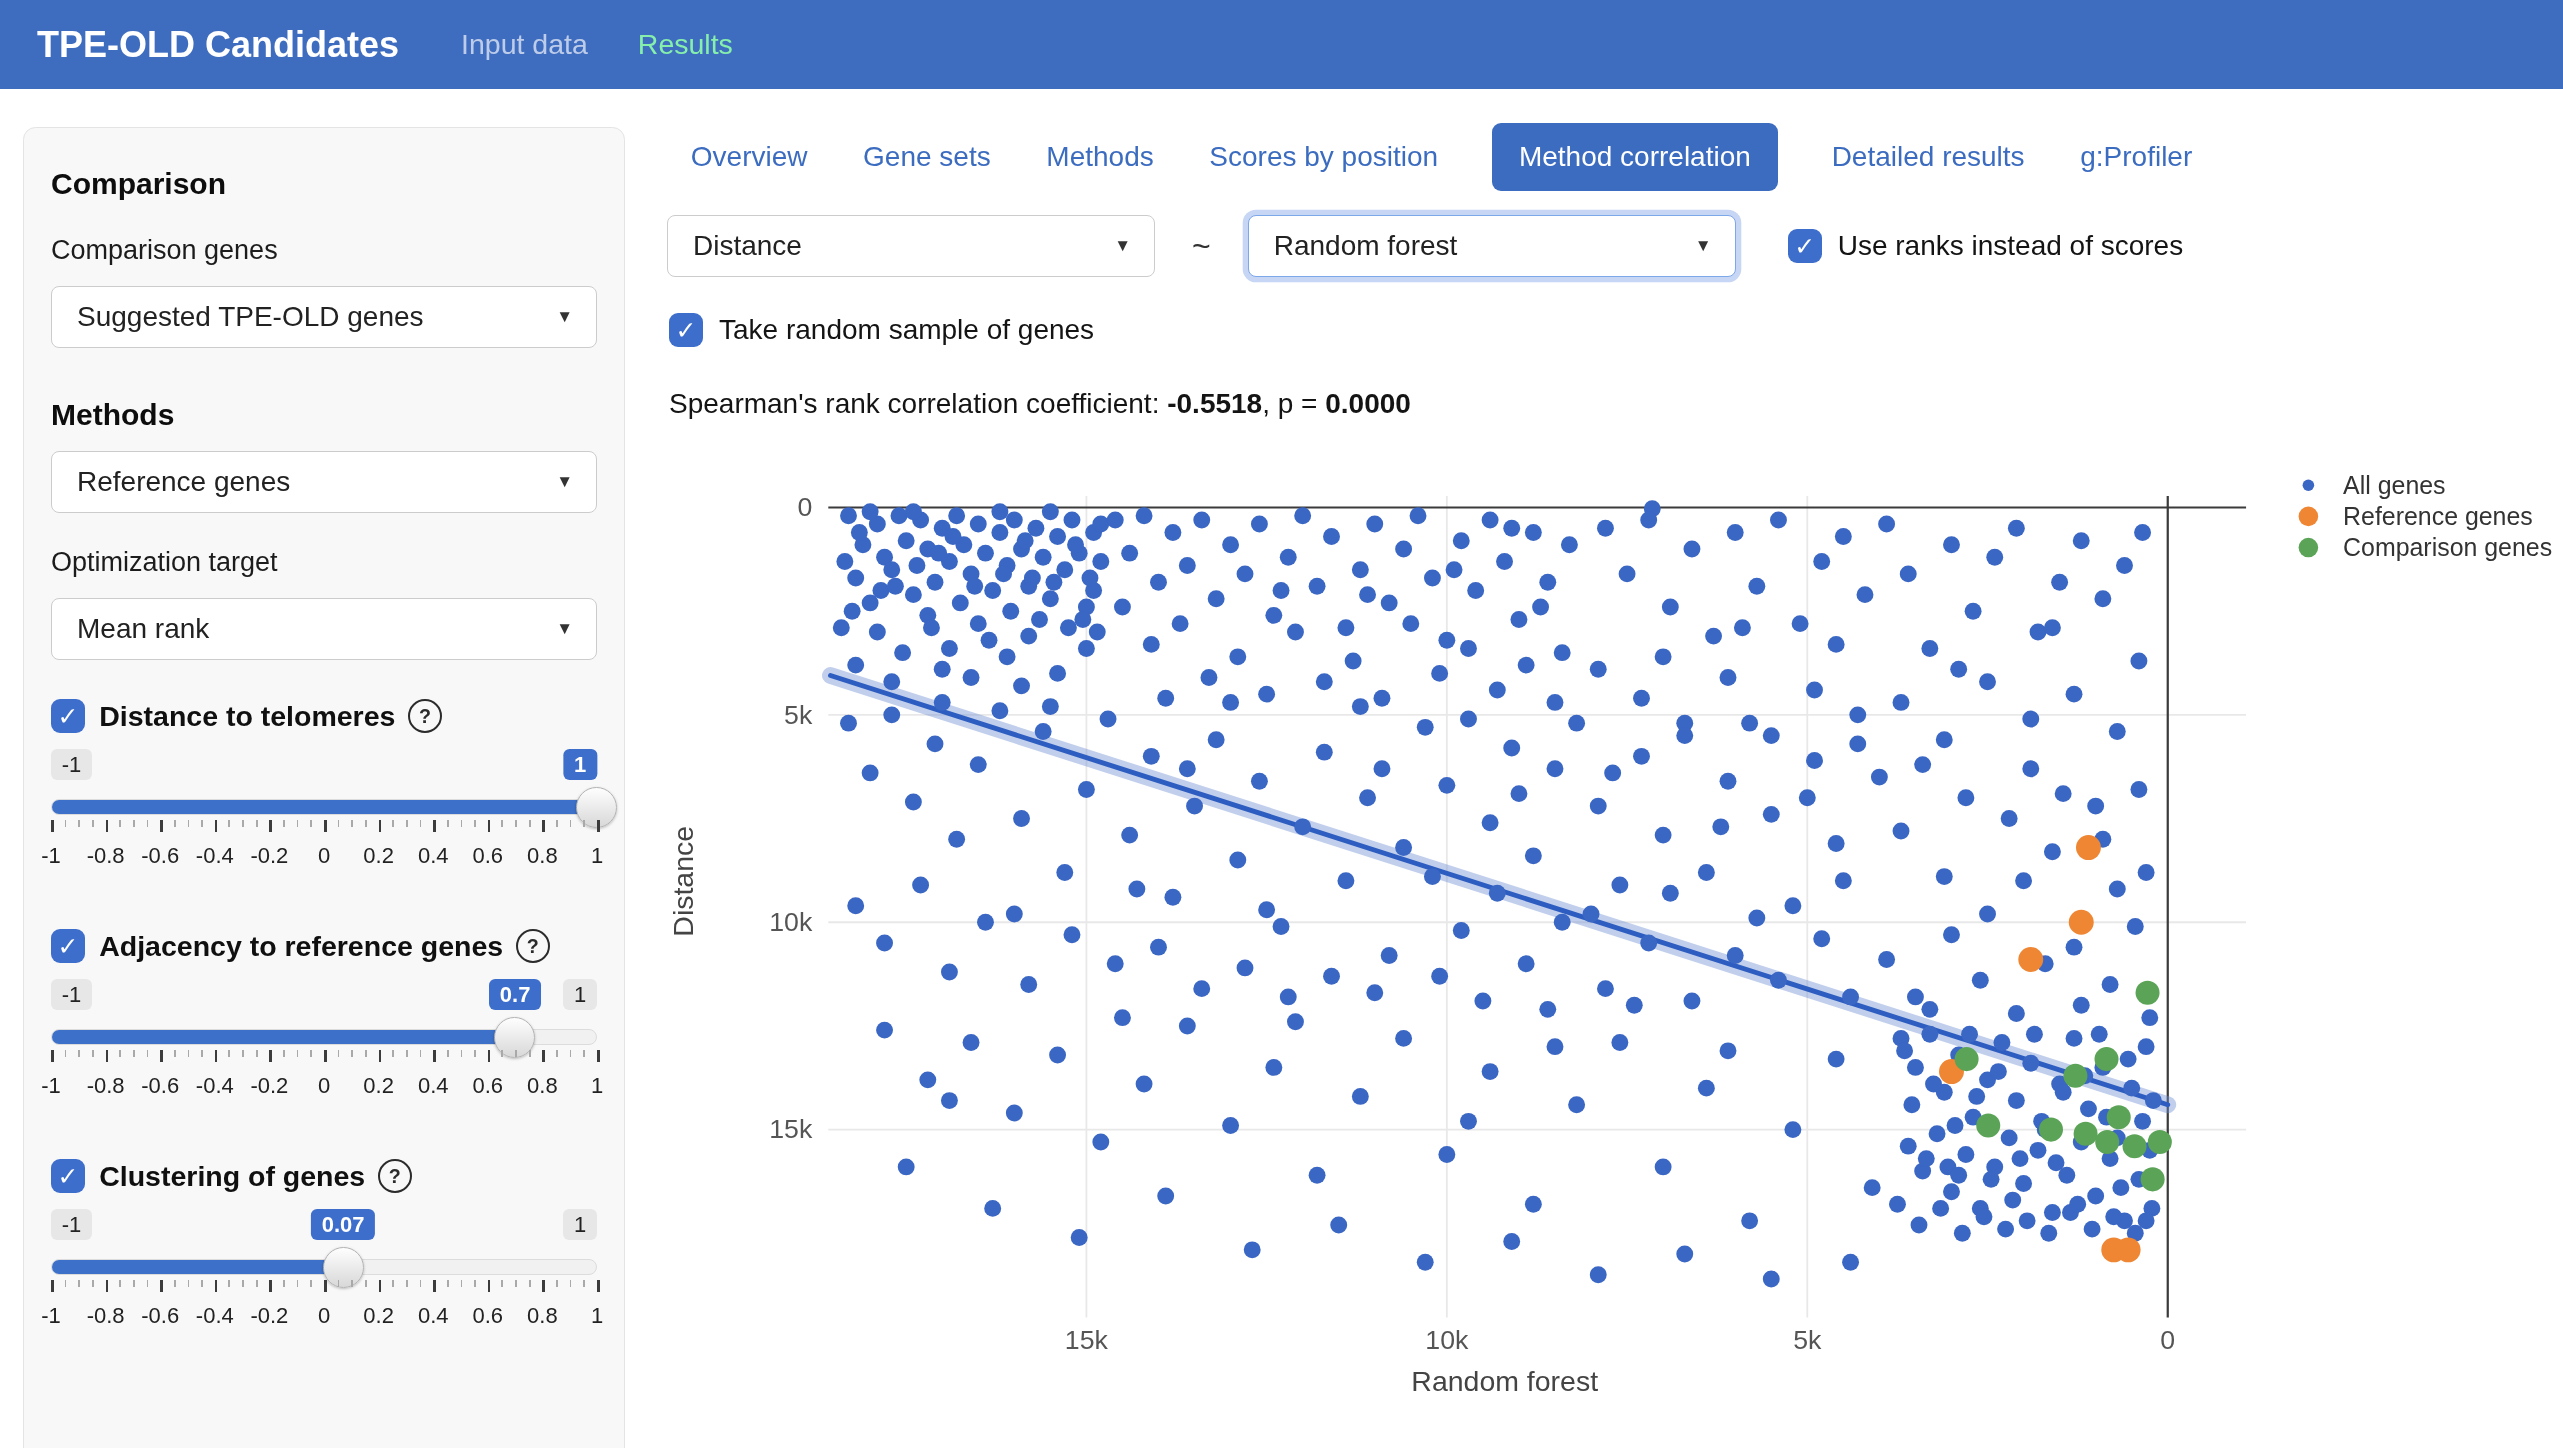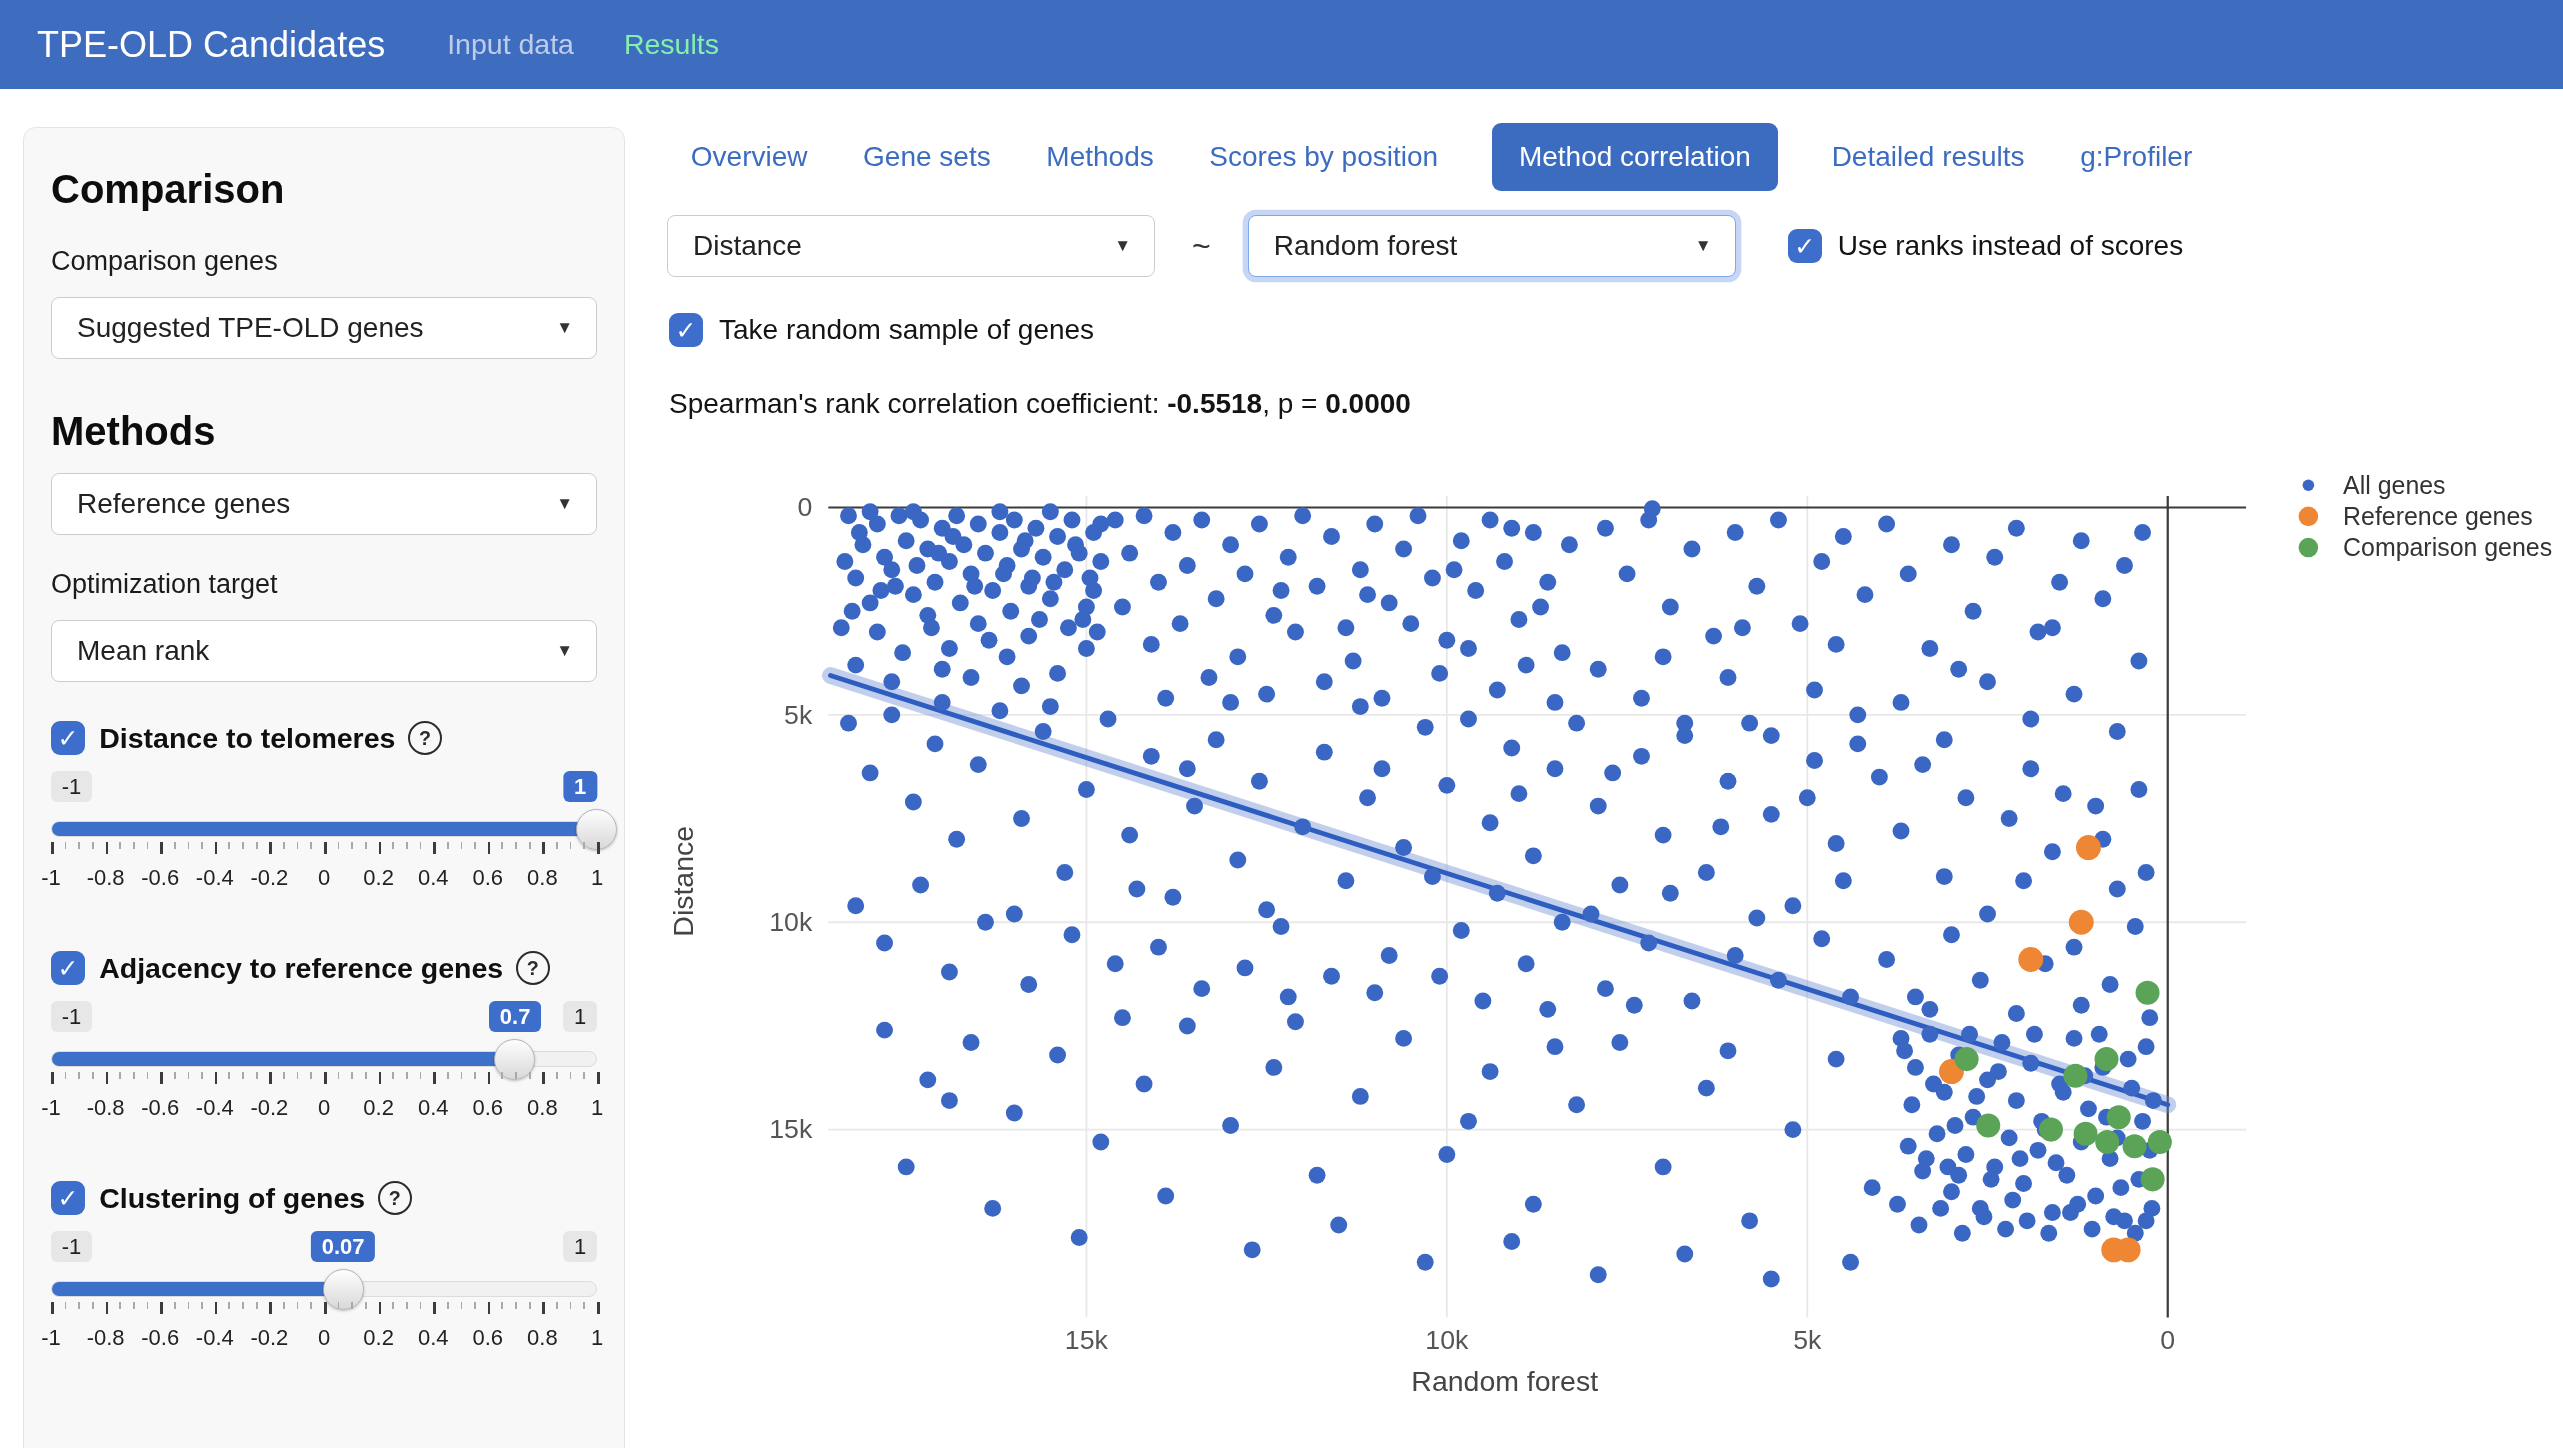--- a/index.html
+++ b/index.html
@@ -3,29 +3,29 @@
 <meta charset="utf-8">
 <style>
   html,body{margin:0;padding:0;}
   body{width:2563px;height:1449px;overflow:hidden;background:#fff;
        font-family:"Liberation Sans","DejaVu Sans",sans-serif;color:#111;}
   .app{position:relative;width:2563px;height:1449px;}
 
   
   .navbar{position:absolute;top:0;left:0;right:0;height:89px;background:#3e6cbf;
           display:flex;align-items:center;padding:0 37px;box-sizing:border-box;}
-  .brand{font-size:36px;font-weight:normal;color:#fff;margin-right:62px;}
+  .brand{font-size:36px;font-weight:bold;color:#fff;margin-right:62px;}
   .nav-link{font-size:28.5px;color:rgba(255,255,255,.66);margin-right:50px;cursor:pointer;}
   .nav-link.active{color:#86efac;}
 
   
   .sidebar{position:absolute;left:23px;top:127px;width:602px;height:1388px;
            background:#f8f8f8;border:1.8px solid #e4e4e4;border-radius:12.5px;
            padding:34px 27px;box-sizing:border-box;}
-  .side-h1{font-size:40px;font-weight:bold;color:#0d0d0d;margin:5.3px 0 0 0;}
+  .side-h1{font-size:30px;font-weight:bold;color:#0d0d0d;margin:5.3px 0 0 0;}
   .side-h1.mt{margin-top:50px;}
   .side-label{font-size:27px;color:#1c1c1c;margin-top:34px;}
   .select{position:relative;margin-top:19.6px;height:62px;background:#fff;
           border:1.8px solid #cccccc;border-radius:8px;display:flex;align-items:center;
           padding:0 25px;box-sizing:border-box;font-size:28px;color:#222;cursor:pointer;}
   .select .caret{position:absolute;right:23px;top:50%;transform:translateY(-50%);
           font-size:17px;color:#333;}
   .select.focused{border-color:#7ca7e8;box-shadow:0 0 0 5.3px rgba(130,165,230,.45);}
 
   .method-head{display:flex;align-items:center;margin-top:39px;}

